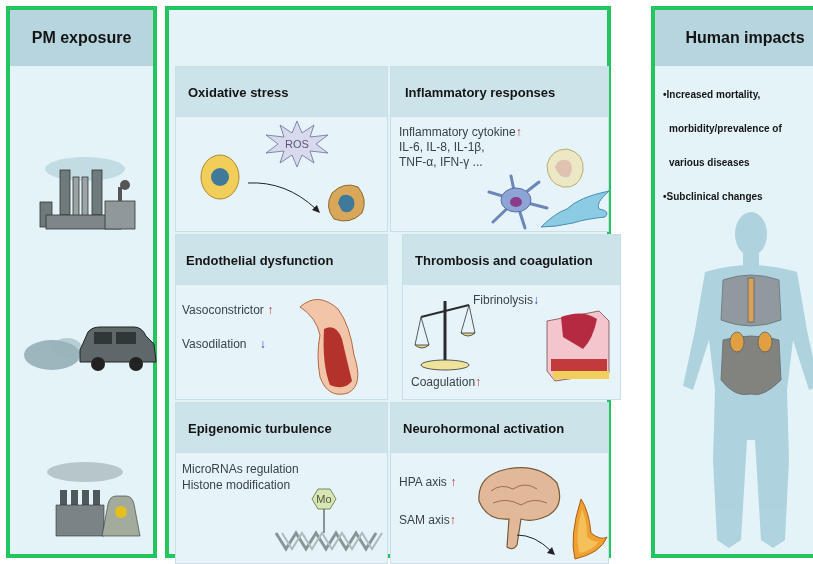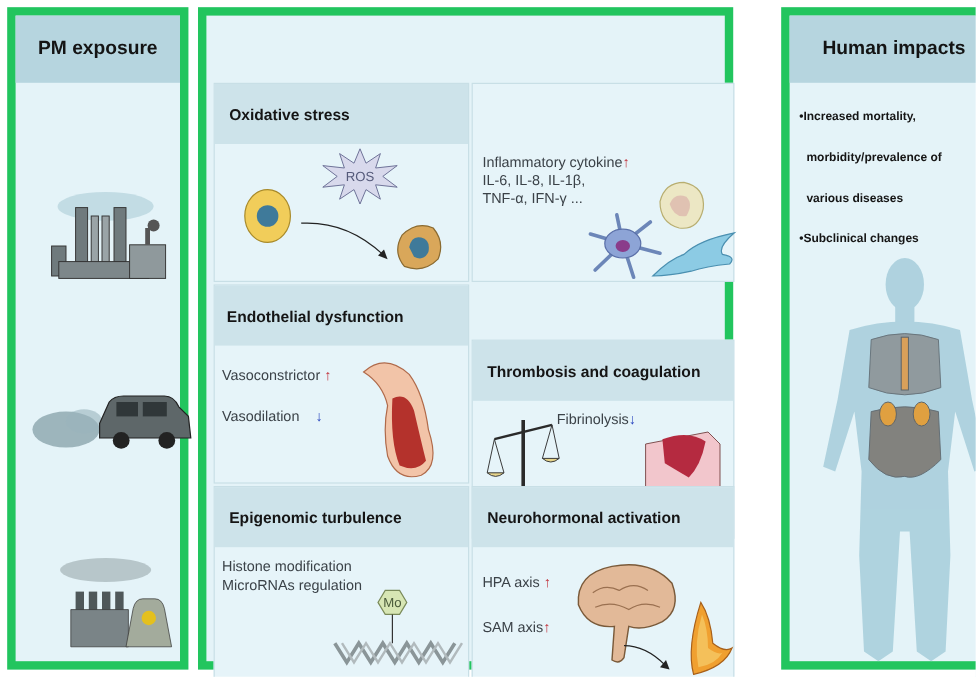--- a/index.html
+++ b/index.html
@@ -1,17 +1,17 @@
 <!DOCTYPE html>
 <html><head>
 <meta charset="utf-8">
 <style>
   html,body{margin:0;padding:0;background:#ffffff;}
   body{width:813px;height:564px;position:relative;overflow:hidden;font-family:"Liberation Sans",sans-serif;color:#1a1a1a;}
-  .col{position:absolute;top:6px;bottom:6px;background:#e4f3f8;border:7px solid #22c55e;box-sizing:border-box;}
+  .col{position:absolute;top:6px;bottom:6px;background:#e4f3f8;border:4px solid #22c55e;box-sizing:border-box;}
   .col-head{position:absolute;left:0;right:0;top:0;height:56px;background:#b6d5df;display:flex;align-items:center;justify-content:center;font-size:16px;font-weight:bold;color:#141414;}
   #col-exposure{left:6px;width:151px;}
   #col-path{left:165px;width:446px;}
   #col-impact{left:619px;width:188px;margin-left:32px;}
   .cell{position:absolute;background:#e6f4f9;border:1px solid #c8dfe6;box-sizing:border-box;}
   .cell-head{position:absolute;left:0;right:0;top:0;height:50px;background:#cde3ea;display:flex;align-items:center;font-size:13px;font-weight:bold;color:#151515;padding-left:12px;box-sizing:border-box;}
   .txt{position:absolute;font-size:12px;color:#3b4248;line-height:15px;white-space:nowrap;}
   .arr-up{color:#c0303a;font-weight:bold;}
   .arr-dn{color:#2d49c0;font-weight:bold;}
   .bullets{position:absolute;left:8px;top:68px;font-size:10px;font-weight:bold;color:#151515;line-height:34px;}
@@ -75,20 +75,21 @@
       <path d="M2 4 Q40 2 70 30" fill="none" stroke="#222" stroke-width="1"></path>
       <polygon points="74,34 66,31 71,26" fill="#222"></polygon>
     </svg>
     <svg style="left:148px;top:114px" width="44" height="44" viewBox="0 0 44 44">
       <path d="M8 12 Q20 0 34 6 Q44 18 38 32 Q26 44 10 38 Q0 26 8 12Z" fill="#d9a75a" stroke="#8a6a30" stroke-width="1"></path>
       <path d="M14 22 Q16 12 24 14 Q32 16 30 26 Q26 34 18 30 Z" fill="#3f7a9a"></path>
     </svg>
   </div>
 
   <div class="cell" style="left:221px;top:56px;width:219px;height:166px;">
+    <div class="cell-head" style="padding-left:14px">Inflammatory responses</div>
     <div class="txt" style="left:8px;top:58px">
       <div><span>Inflammatory cytokine</span><span class="arr-up">↑</span></div>
       <div>IL-6, IL-8, IL-1β,</div>
       <div>TNF-α, IFN-γ ...</div>
     </div>
     <svg style="left:90px;top:105px" width="70" height="58" viewBox="0 0 70 58">
       <g stroke="#6c86b8" stroke-width="3" stroke-linecap="round">
         <line x1="35" y1="28" x2="30" y2="4"></line>
           <line x1="35" y1="28" x2="58" y2="10"></line>
           <line x1="35" y1="28" x2="66" y2="36"></line>
@@ -111,21 +112,21 @@
   <div class="cell" style="left:6px;top:224px;width:213px;height:166px;">
     <div class="cell-head" style="padding-left:10px">Endothelial dysfunction</div>
     <div class="txt" style="left:6px;top:68px"><span>Vasoconstrictor</span> <span class="arr-up">↑</span></div>
     <div class="txt" style="left:6px;top:102px"><span>Vasodilation</span> &nbsp; &nbsp;<span class="arr-dn">↓</span></div>
     <svg style="left:122px;top:60px" width="70" height="104" viewBox="0 0 70 104">
       <path d="M2 12 Q20 -4 40 14 Q52 30 56 60 Q66 90 50 98 Q30 104 22 82 Q18 60 22 40 Q18 22 2 12Z" fill="#f2c4a8" stroke="#b06a4a" stroke-width="1"></path>
       <path d="M26 34 Q38 28 44 44 Q50 70 54 86 Q46 96 32 90 Q24 70 26 34Z" fill="#b4322c"></path>
     </svg>
   </div>
 
-  <div class="cell" style="left:221px;top:224px;width:219px;height:166px;margin-top:46px;">
+  <div class="cell" style="left:233px;top:224px;width:219px;height:166px;">
     <div class="cell-head">Thrombosis and coagulation</div>
     <div class="txt" style="left:70px;top:58px"><span>Fibrinolysis</span><span class="arr-dn">↓</span></div>
     <div class="txt" style="left:8px;top:140px"><span>Coagulation</span><span class="arr-up">↑</span></div>
     <svg style="left:12px;top:60px" width="60" height="78" viewBox="0 0 60 78">
       <line x1="30" y1="6" x2="30" y2="66" stroke="#2a2a2a" stroke-width="3"></line>
       <line x1="6" y1="22" x2="54" y2="10" stroke="#2a2a2a" stroke-width="2"></line>
       <line x1="6" y1="22" x2="0" y2="50" stroke="#333" stroke-width="0.8"></line>
         <line x1="6" y1="22" x2="14" y2="50" stroke="#333" stroke-width="0.8"></line>
       <path d="M0 50 Q7 56 14 50Z" fill="#e6d48a" stroke="#333" stroke-width="0.8"></path>
       <line x1="54" y1="10" x2="46" y2="38" stroke="#333" stroke-width="0.8"></line>
@@ -137,22 +138,22 @@
       <path d="M4 12 L56 2 L66 12 L66 64 L12 72 L4 62 Z" fill="#f2c6cc" stroke="#7a4a4a" stroke-width="0.8"></path>
       <path d="M18 8 Q40 0 54 10 Q50 30 40 40 Q30 34 20 28 Z" fill="#b52a40"></path>
       <rect x="8" y="50" width="56" height="12" fill="#c23a3a"></rect>
       <rect x="10" y="62" width="56" height="8" fill="#f0cf5a"></rect>
     </svg>
   </div>
 
   <div class="cell" style="left:6px;top:392px;width:213px;height:162px;">
     <div class="cell-head" style="padding-left:12px">Epigenomic turbulence</div>
     <div class="txt" style="left:6px;top:58px;line-height:16px;">
+      <div>MicroRNAs regulation</div>
       <div>Histone modification</div>
-      <div>MicroRNAs regulation</div>
     </div>
     <svg style="left:96px;top:82px" width="112" height="70" viewBox="0 0 112 70">
       <polygon points="46,4 58,4 64,14 58,24 46,24 40,14" fill="#d7e6b4" stroke="#7a8a5a" stroke-width="1"></polygon>
       <text x="52" y="18" text-anchor="middle" font-size="11" fill="#4a5a3a" font-family="Liberation Sans, sans-serif">Mo</text>
       <line x1="52" y1="24" x2="52" y2="48" stroke="#333" stroke-width="1"></line>
       <path d="M4 48 L14 64 L24 48 L34 64 L44 48 L54 64 L64 48 L74 64 L84 48 L94 64 L104 48" fill="none" stroke="#8a9598" stroke-width="3"></path>
       <path d="M10 48 L20 64 L30 48 L40 64 L50 48 L60 64 L70 48 L80 64 L90 48 L100 64 L110 48" fill="none" stroke="#b1babd" stroke-width="2"></path>
     </svg>
   </div>
 

